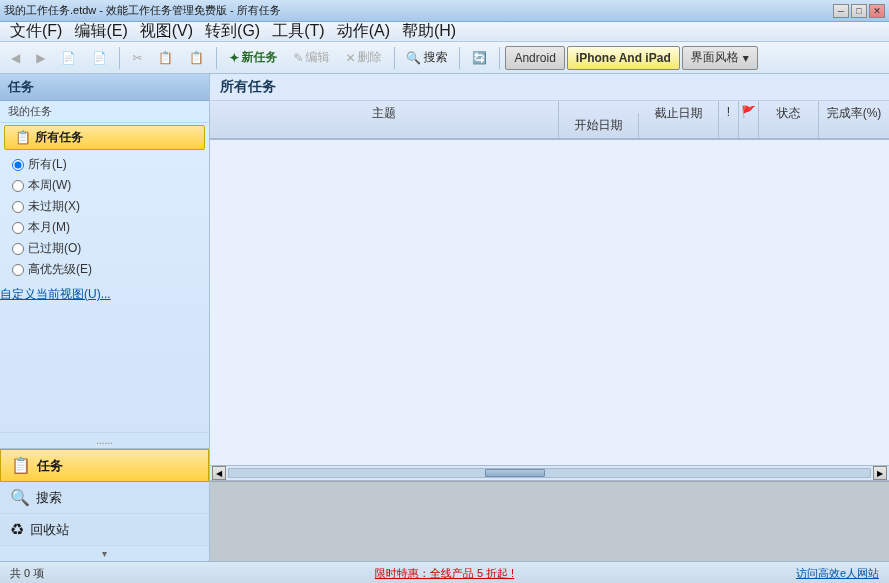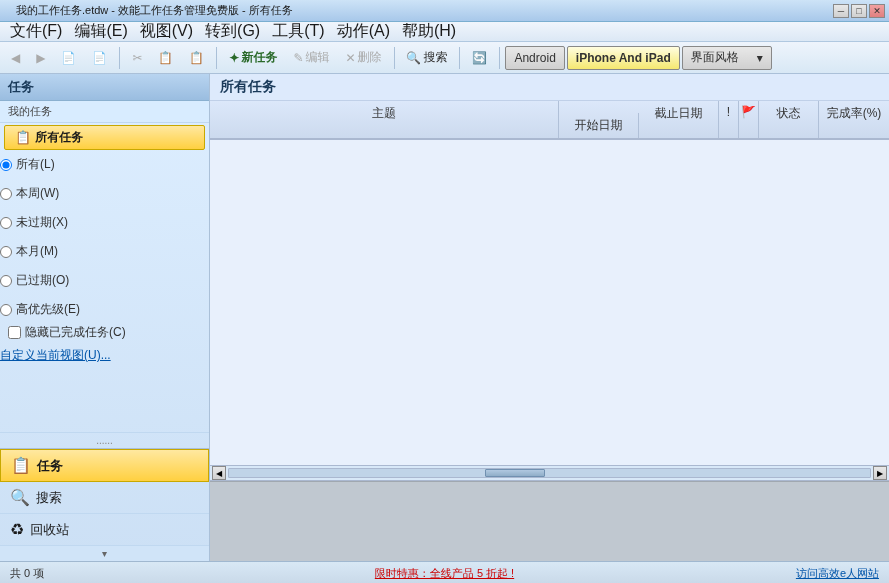--- a/index.html
+++ b/index.html
@@ -18,21 +18,20 @@
       height: 22px;
       display: flex;
       align-items: center;
       padding: 0 4px;
       border-bottom: 1px solid #7aaed0;
     }
     .title-bar-text {
       flex: 1;
       font-size: 11px;
       color: #1a1a1a;
-      margin-left: 12px;
     }
     .title-bar-controls {
       display: flex;
       gap: 2px;
     }
     .title-btn {
       width: 16px;
       height: 14px;
       border: 1px solid #888;
       background: linear-gradient(to bottom, #e8e8e8, #d0d0d0);
@@ -122,21 +121,21 @@
       padding: 2px 8px;
       height: 24px;
       border: 1px solid #888;
       background: linear-gradient(to bottom, #e8e8e8, #d0d0d0);
       cursor: pointer;
       font-size: 12px;
       color: #333;
       border-radius: 2px;
       display: flex;
       align-items: center;
-      gap: 18px;
+      gap: 4px;
     }
 
     
     .main-layout {
       display: flex;
       height: calc(583px - 22px - 20px - 32px - 22px);
     }
 
     
     .sidebar {
@@ -170,24 +169,24 @@
       background: linear-gradient(to bottom, #ffe8a0, #ffd040);
       border: 1px solid #c8a800;
       margin: 2px 4px;
       border-radius: 2px;
       cursor: pointer;
     }
     .sidebar-item-all-tasks .icon { color: #c05000; font-size: 13px; }
     .sidebar-item-all-tasks .label { color: #1a1a1a; font-weight: bold; font-size: 12px; }
 
     .sidebar-radio-group {
-      padding: 4px 0;
+      padding: 4px 12px;
       display: flex;
       flex-direction: column;
-      gap: 12px;
+      gap: 4px;
     }
     .sidebar-radio-item {
       display: flex;
       align-items: center;
       gap: 4px;
       font-size: 12px;
       color: #333;
       cursor: pointer;
     }
     .sidebar-radio-item input[type=radio] {
@@ -517,24 +516,20 @@
       <label class="sidebar-radio-item">
         <input type="radio" name="filter" style="">
         <span>已过期(O)</span>
       </label>
       <label class="sidebar-radio-item">
         <input type="radio" name="filter" style="">
         <span>高优先级(E)</span>
       </label>
     </div>
 
-    <label class="sidebar-checkbox-item">
-      <input type="checkbox" style="">
-      <span>隐藏已完成任务(C)</span>
-    </label>
 
     <div class="sidebar-link">自定义当前视图(U)...</div>
 
     <div class="sidebar-spacer"></div>
     <div class="sidebar-dots">......</div>
 
     <div class="sidebar-nav">
       <div class="sidebar-nav-item active">
         <span class="nav-icon">📋</span>
         <span>任务</span>

